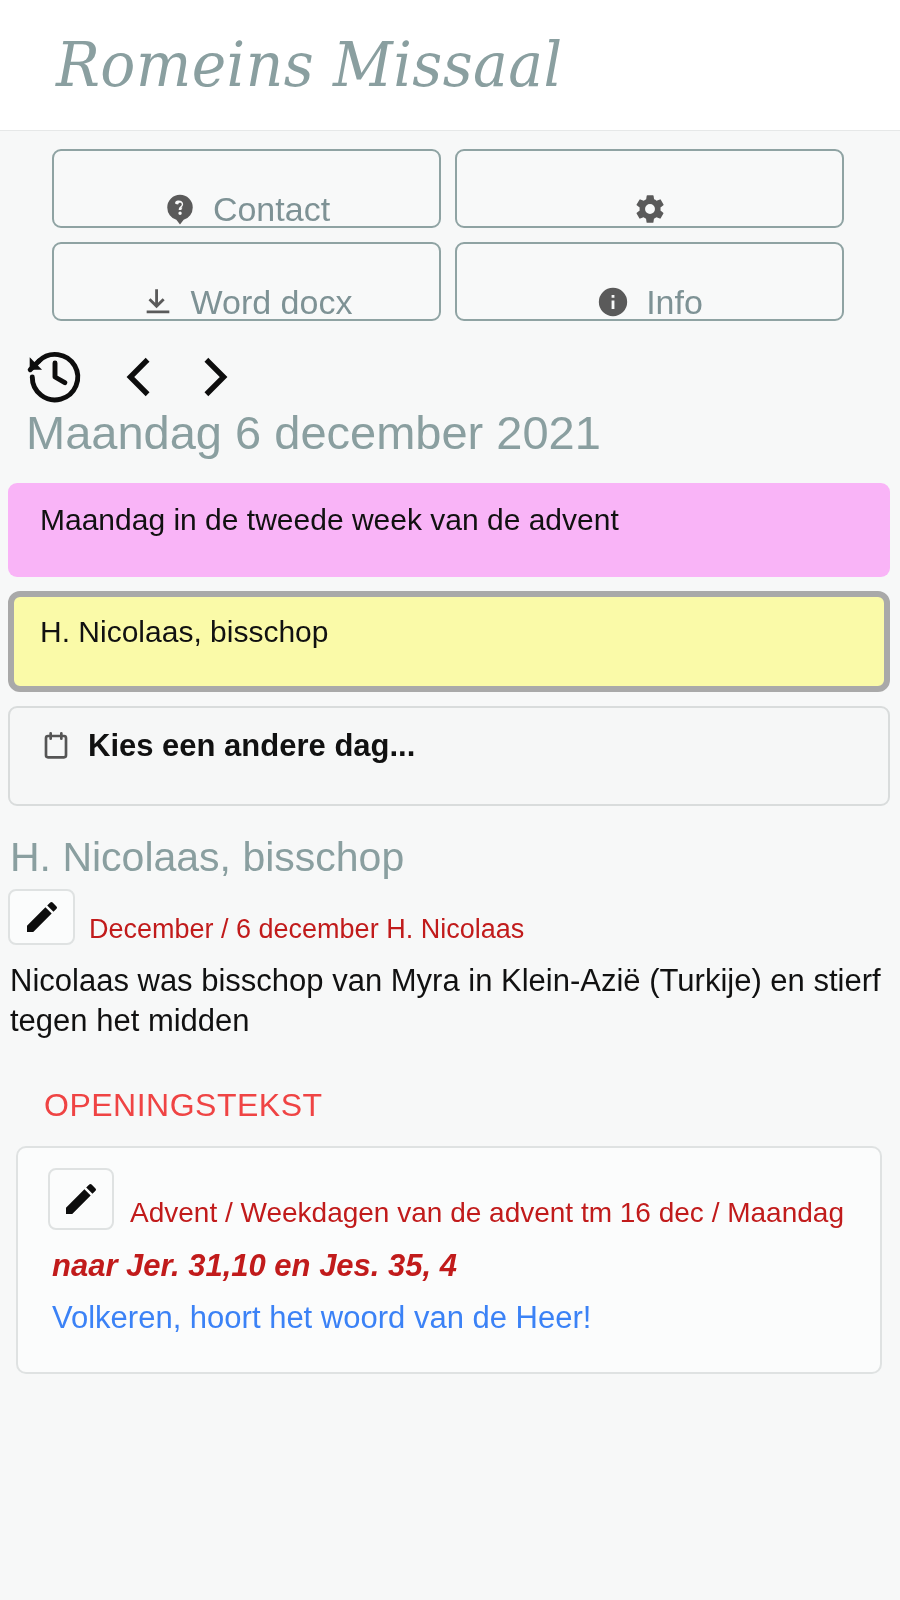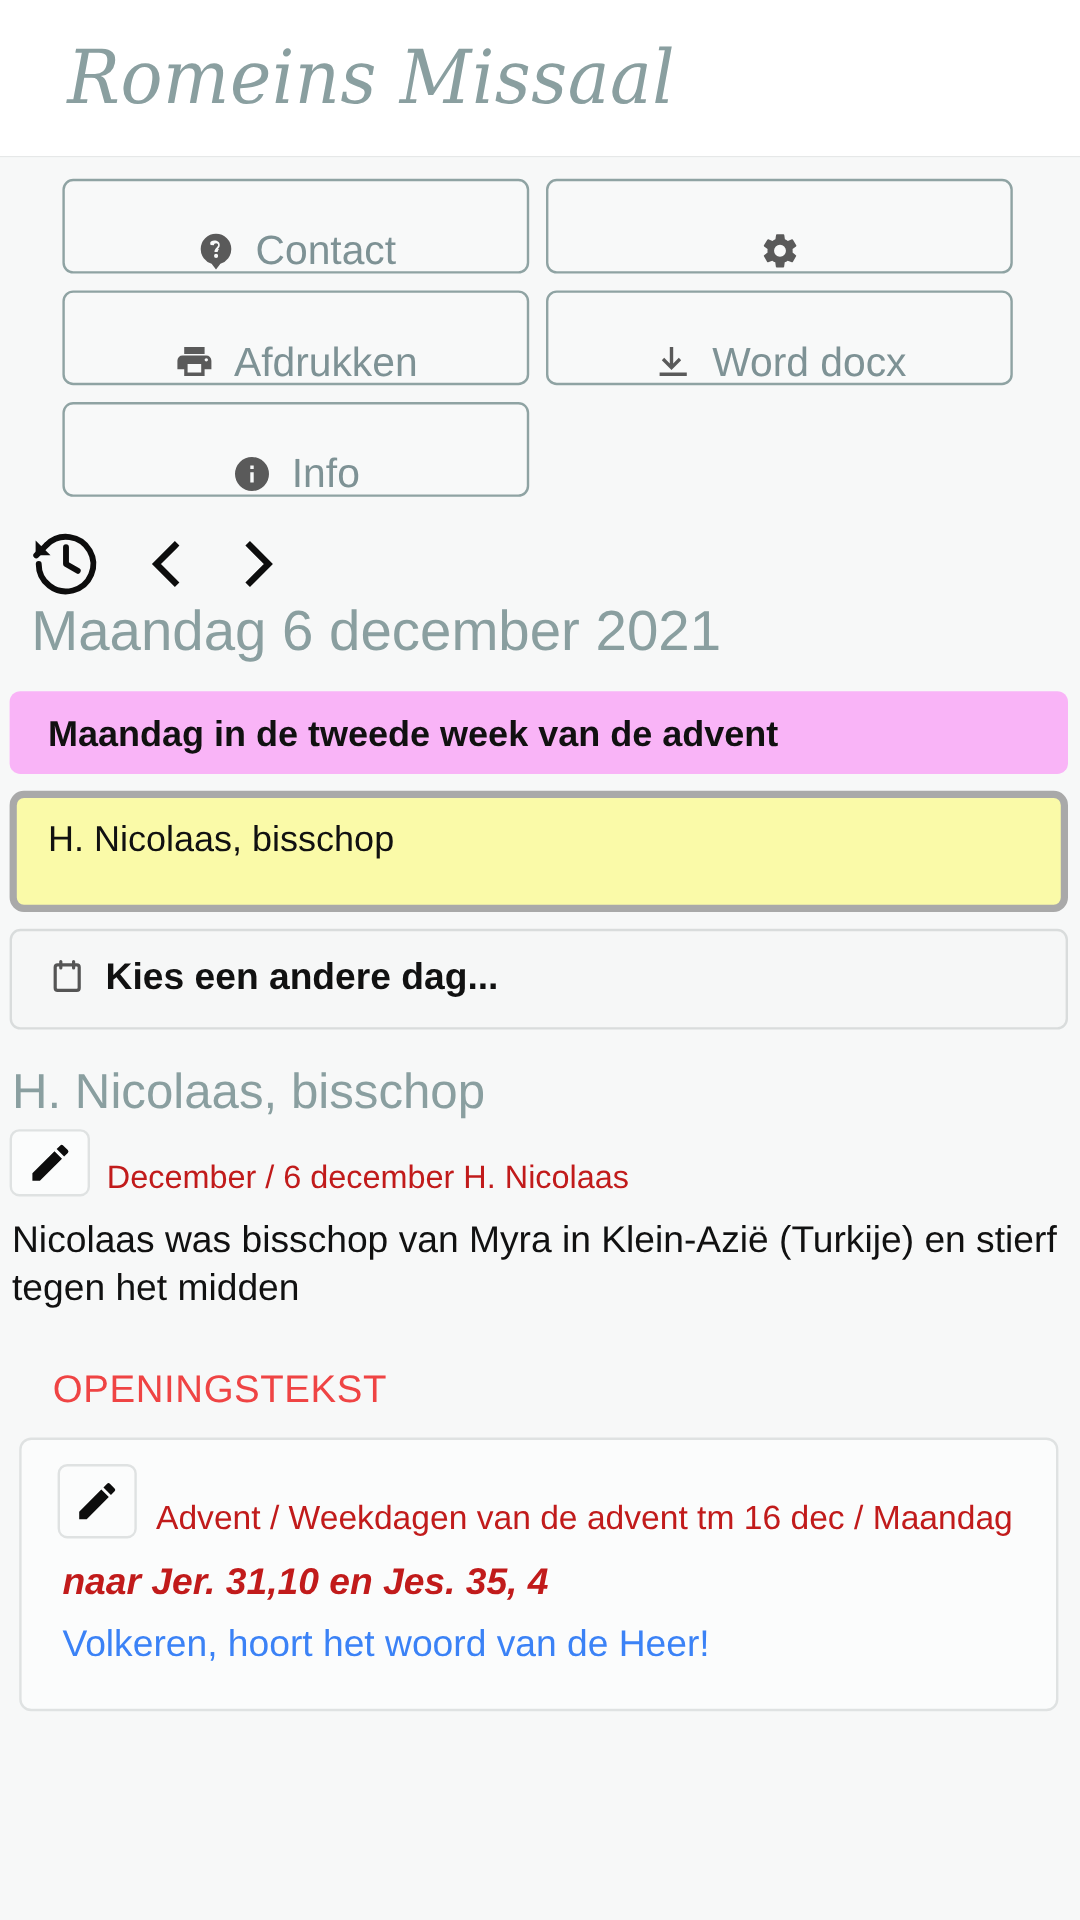--- a/index.html
+++ b/index.html
@@ -90,37 +90,36 @@
   .banner-wrap { padding: 14px 10px 0 8px; }
   .banner {
     border-radius: 9px;
     padding: 20px 0 0 32px;
     font-size: 30px;
     color: #111;
     cursor: pointer;
   }
   .banner-season {
     background: #f9b4f7;
-    height: 69px;
+    height: 94px;
     margin-bottom: 14px;
-    font-weight: bold;
   }
   .banner-feast {
     background: #fafaa8;
     height: 101px;
     border: 6px solid #a9a9a9;
     border-radius: 12px;
     padding: 18px 0 0 26px;
     margin-bottom: 14px;
   }
   .pick-day {
     background: #f6f7f7;
     border: 2px solid #d9dcdc;
     border-radius: 9px;
-    height: 84px;
+    height: 100px;
     display: flex;
     align-items: flex-start;
     gap: 16px;
     padding: 22px 0 0 30px;
     cursor: pointer;
   }
   .pick-day .lbl {
     font-size: 31px;
     font-weight: bold;
     color: #111;
@@ -224,28 +223,20 @@
   </div>
 
   <div class="tool-btn">
     <span class="ico">
       <svg viewBox="0 0 24 24">
           <path d="M19.4 13a7.8 7.8 0 0 0 .05-1 7.8 7.8 0 0 0-.06-1l2.04-1.58a.5.5 0 0 0 .12-.62l-1.93-3.35a.5.5 0 0 0-.6-.22l-2.4.97a7.3 7.3 0 0 0-1.74-1l-.36-2.55a.5.5 0 0 0-.5-.42h-3.86a.5.5 0 0 0-.49.42l-.36 2.55c-.63.26-1.2.6-1.74 1l-2.4-.97a.5.5 0 0 0-.6.22L2.54 8.8a.49.49 0 0 0 .11.62L4.7 11a8 8 0 0 0 0 2l-2.04 1.58a.5.5 0 0 0-.12.62l1.93 3.35c.12.22.38.3.6.22l2.4-.97c.54.4 1.1.74 1.74 1l.36 2.55c.04.24.25.42.5.42h3.86c.25 0 .46-.18.5-.42l.36-2.55c.63-.26 1.2-.6 1.73-1l2.4.97c.23.08.49 0 .61-.22l1.93-3.35a.5.5 0 0 0-.12-.62L19.4 13zM12 15.5A3.5 3.5 0 1 1 12 8.5a3.5 3.5 0 0 1 0 7z"></path>
         </svg>
     </span>
   </div>
 
-  <div class="tool-btn">
-    <span class="ico">
-      <svg viewBox="0 0 24 24">
-          <path d="M19 8H5a3 3 0 0 0-3 3v5h4v4h12v-4h4v-5a3 3 0 0 0-3-3zm-3 10H8v-5h8v5zm3-6.5a1 1 0 1 1 0-2 1 1 0 0 1 0 2zM18 3H6v4h12V3z"></path>
-        </svg>
-    </span>
-    <span class="lbl">Afdrukken</span>
-  </div>
 
 
   <div class="tool-btn">
     <span class="ico">
       <svg viewBox="0 0 24 24">
           <path d="M12 3v9.6l3.3-3.3 1.4 1.4L11 16.4 5.3 10.7l1.4-1.4 3.3 3.3V3h2zM4 18h16v2H4v-2z"></path>
         </svg>
     </span>
     <span class="lbl">Word docx</span>
   </div>

